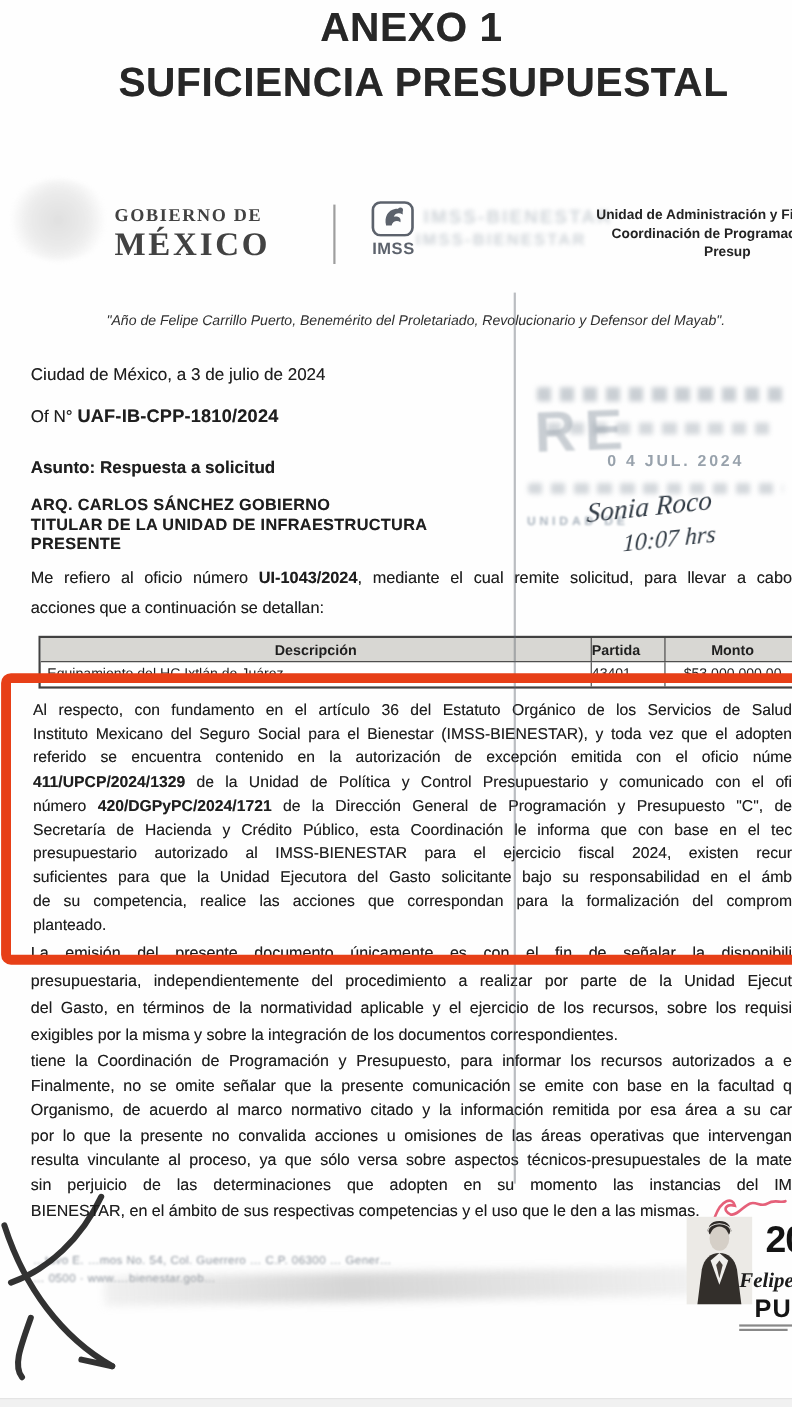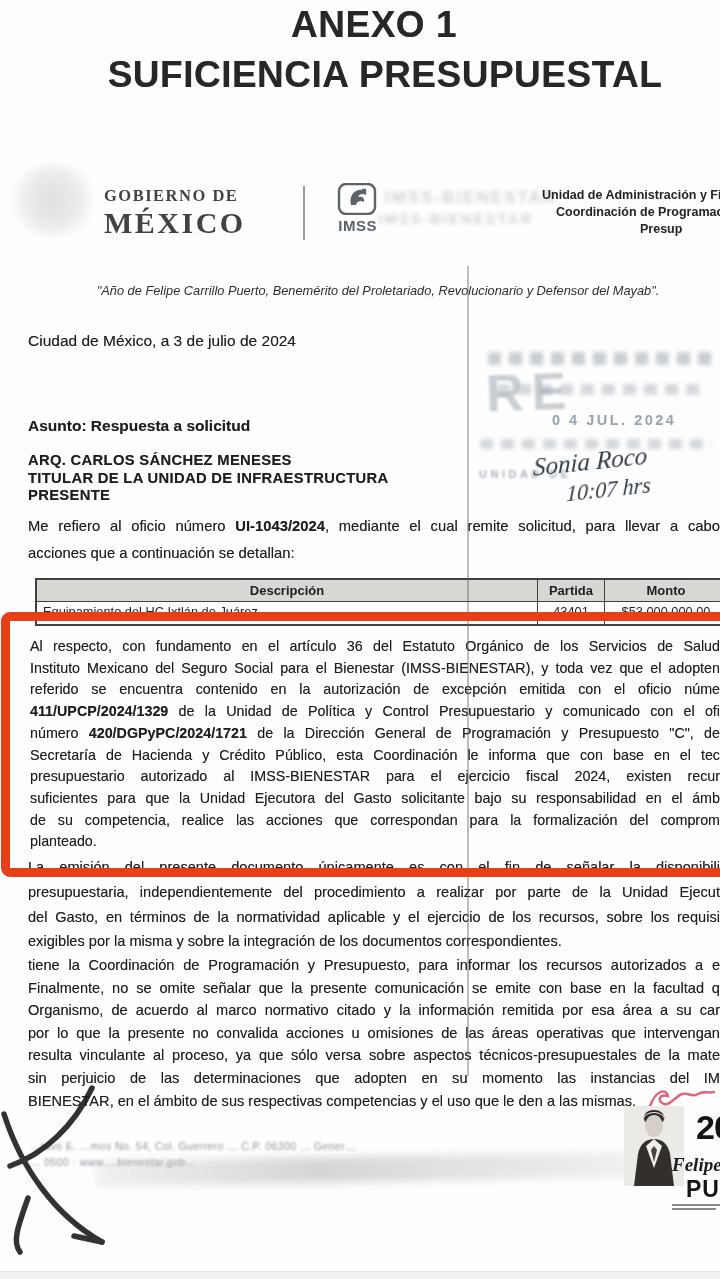--- a/index.html
+++ b/index.html
@@ -63,21 +63,21 @@
   .tline{text-align:justify;text-align-last:justify;white-space:normal;}
   .tlast{text-align-last:left;}
 
   
   .stable{left:35px;top:578px;width:690px;border:2px solid #414141;z-index:2;background:#fff;}
   .trow{display:flex;}
   .trow>div{border-right:1.5px solid #414141;overflow:hidden;white-space:nowrap;}
   .trow>div:last-child{border-right:none;}
   .thead{background:#d8d7d3;border-bottom:1.5px solid #414141;font-weight:bold;font-size:13px;height:21px;line-height:21px;}
   .tdata{font-size:12.8px;height:22px;line-height:20px;}
-  .c-desc{width:500px;} .c-part{width:66px;text-align:center;} .c-monto{flex:1;text-align:center;}
+  .c-desc{width:500px;} .c-part{width:66px;} .c-monto{flex:1;text-align:center;}
   .thead .c-desc{text-align:center;}
   .tdata .c-desc{padding-left:6px;width:494px;}
 
   
   .redbox{left:1px;top:612px;width:748px;height:247px;border:9px solid #e73f17;border-radius:9px;
           z-index:30;pointer-events:none;}
   .redpara{left:30px;top:636px;width:690px;font-size:14.3px;line-height:21.7px;z-index:10;}
 
   .fold{left:467px;top:266px;width:2px;height:810px;background:#5d646e;opacity:.42;z-index:20;}
 
@@ -128,23 +128,26 @@
   </div>
   <div class="abs wm wm1">IMSS-BIENESTAR</div>
   <div class="abs wm wm2">IMSS-BIENESTAR</div>
   <div class="abs hdr-right hr1">Unidad de Administración y Fina</div>
   <div class="abs hdr-right hr2">Coordinación de Programac</div>
   <div class="abs hdr-right hr3">Presup</div>
 
   <div class="abs quote">"Año de Felipe Carrillo Puerto, Benemérito del Proletariado, Revolucionario y Defensor del Mayab".</div>
 
   <div class="abs city ink">Ciudad de México, a 3 de julio de 2024</div>
+  <div class="abs oficio ink">
+    <span>Of N° </span><b>UAF-IB-CPP-1810/2024</b>
+  </div>
   <div class="abs asunto ink">Asunto: Respuesta a solicitud</div>
   <div class="abs addr ink">
-    <div>ARQ. CARLOS SÁNCHEZ MENESES</div>
+    <div>ARQ. CARLOS SÁNCHEZ GOBIERNO</div>
     <div>TITULAR DE LA UNIDAD DE INFRAESTRUCTURA</div>
     <div>PRESENTE</div>
   </div>
 
   <div class="abs smear sm1"></div>
   <div class="abs smear sm2"></div>
   <div class="abs stamp-re">RE</div>
   <div class="abs stamp-date">0 4 JUL. 2024</div>
   <div class="abs smear sm3"></div>
   <div class="abs stamp-unit">UNIDAD DE</div>

